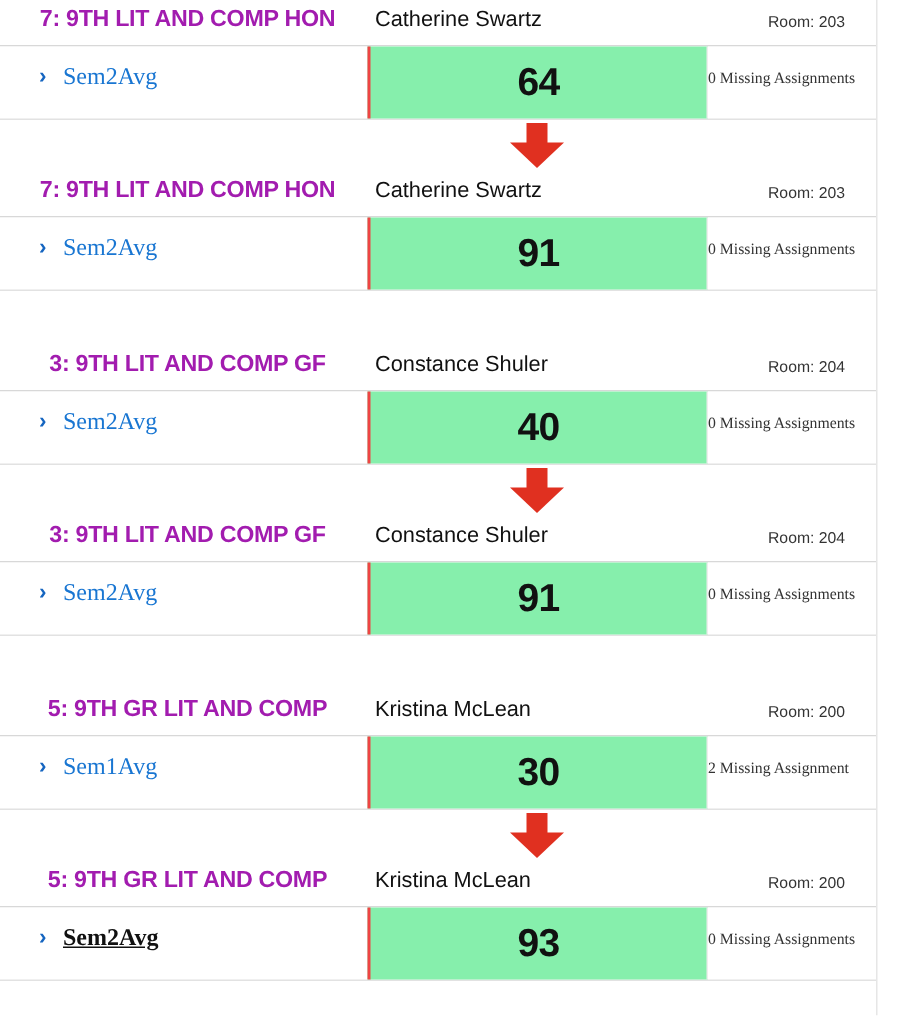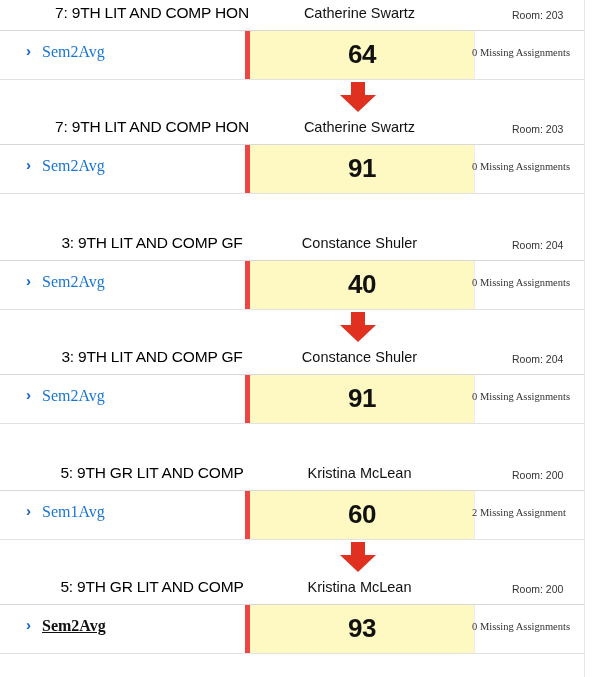--- a/index.html
+++ b/index.html
@@ -30,33 +30,31 @@
     height: 30px;
     border-bottom: 1px solid #d8d8d8;
     background: #ffffff;
   }
   .course-title {
     position: absolute;
     left: 0;
     top: 4px;
     width: 250px;
     text-align: center;
-    color: #000000;
-    font-weight: normal;
+    color: #a21caf;
+    font-weight: bold;
     font-size: 15.5px;
     letter-spacing: -0.2px;
     white-space: nowrap;
-    margin-left: 27px;
   }
   .teacher-name {
     position: absolute;
     left: 250px;
     top: 5px;
     width: 219px;
-    text-align: center;
     color: #111111;
     font-size: 14.5px;
     white-space: nowrap;
   }
   .room-label {
     position: absolute;
     left: 472px;
     top: 9px;
     color: #333333;
     font-size: 10.5px;
@@ -100,22 +98,22 @@
     text-decoration: underline;
     color: #111111;
     font-weight: bold;
   }
   .score-cell {
     position: absolute;
     left: 245px;
     top: 0;
     width: 224px;
     height: 48px;
-    background: #fef9c3;
-    border-left: 5px solid #ef4444;
+    background: #86efac;
+    border-left: 2px solid #ef4444;
     border-right: 1px solid #ededed;
   }
   .score-value {
     position: absolute;
     left: 0;
     right: 0;
     top: 8px;
     text-align: center;
     font-size: 26px;
     font-weight: bold;
@@ -291,21 +289,21 @@
       <div class="course-title">5: 9TH GR LIT AND COMP</div>
       <div class="teacher-name">Kristina McLean</div>
       <div class="room-label">Room: 200</div>
     </div>
     <div class="grade-row">
       <div class="term-cell">
         <span class="chevron-icon">›</span>
         <span class="term-label">Sem1Avg</span>
       </div>
       <div class="score-cell">
-        <div class="score-value">60</div>
+        <div class="score-value">30</div>
       </div>
       <div class="missing-cell">
         <div class="missing-text">2 Missing Assignment</div>
       </div>
     </div>
   </div>
 
   <div class="arrow-wrap">
     <div class="down-arrow">
       <div class="arrow-stem"></div>

